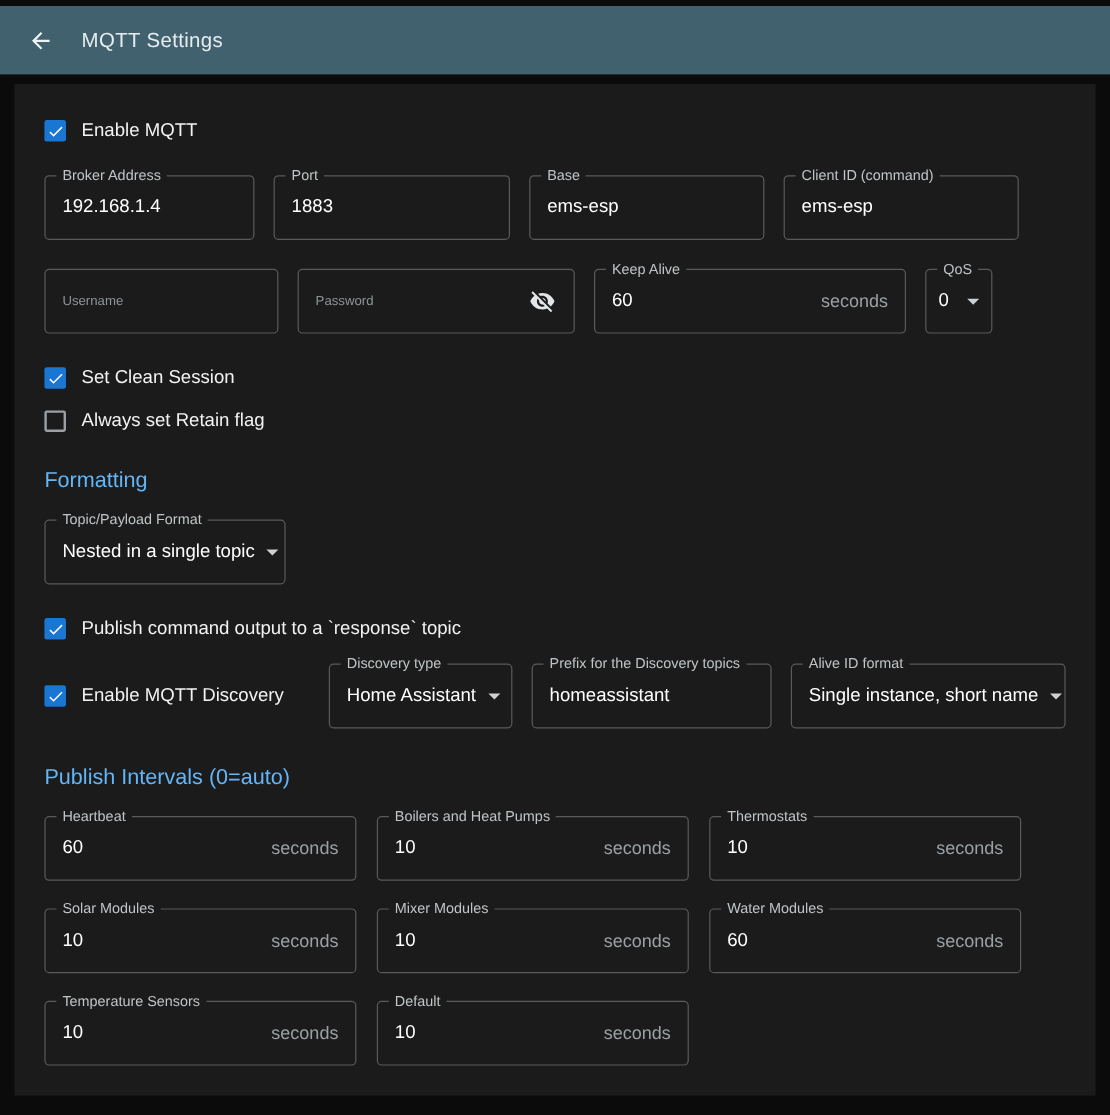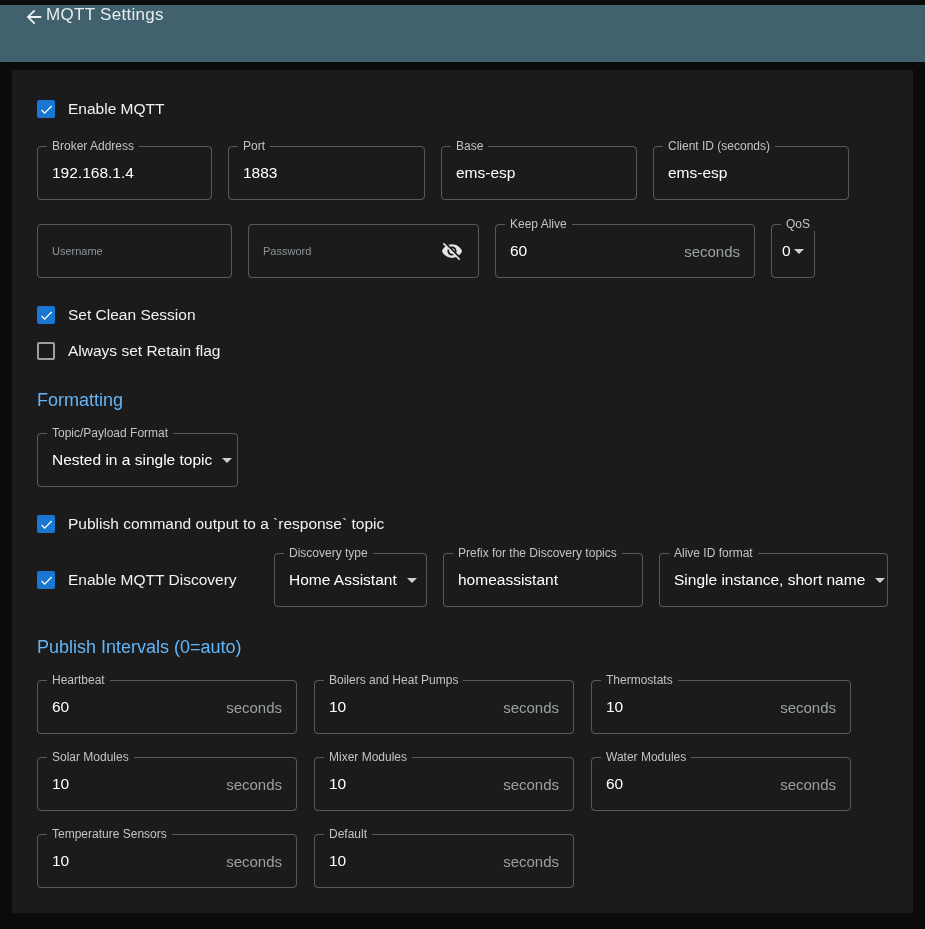--- a/index.html
+++ b/index.html
@@ -8,22 +8,23 @@
     width: 925px; height: 929px;
     background: #0b0b0b;
     font-family: "Liberation Sans", sans-serif;
     color: #ffffff;
     overflow: hidden;
   }
   .top-strip { height: 5px; background: #0b0b0b; }
   .appbar {
     height: 57px;
     background: #40616d;
-    display: flex; 
+    display: flex; align-items: center;
     padding: 0 22px;
+    gap: 22px;
   }
   .appbar .back { width:24px; height:24px; display:flex; align-items:center; justify-content:center; cursor:pointer; }
   .appbar .back svg { width:22px; height:22px; fill:#eef3f5; }
   .appbar .title { font-size:17px; color:#e6edf0; letter-spacing:.3px; }
 
   .panel {
     margin: 8px 12px 0 12px;
     background: #1b1b1b;
     padding: 30px 25px 26px 25px;
     height: 843px;
@@ -122,21 +123,21 @@
     </div>
     <div class="field" style="width:197px">
       <span class="lbl">Port</span>
       <span class="val">1883</span>
     </div>
     <div class="field" style="width:196px">
       <span class="lbl">Base</span>
       <span class="val">ems-esp</span>
     </div>
     <div class="field" style="width:196px">
-      <span class="lbl">Client ID (seconds)</span>
+      <span class="lbl">Client ID (command)</span>
       <span class="val">ems-esp</span>
     </div>
   </div>
 
   <div class="row mt24">
     <div class="field" style="width:195px">
       <span class="ph">Username</span>
     </div>
     <div class="field" style="width:231px">
       <span class="ph">Password</span>
@@ -144,21 +145,21 @@
         <svg viewBox="0 0 24 24">
             <path d="M12 7c2.76 0 5 2.24 5 5 0 .65-.13 1.26-.36 1.83l2.92 2.92c1.51-1.26 2.7-2.89 3.43-4.75-1.73-4.39-6-7.5-11-7.5-1.4 0-2.74.25-3.98.7l2.16 2.16C10.74 7.13 11.35 7 12 7zM2 4.27l2.28 2.28.46.46C3.08 8.3 1.78 10.02 1 12c1.73 4.39 6 7.5 11 7.5 1.55 0 3.03-.3 4.38-.84l.42.42L19.73 22 21 20.73 3.27 3 2 4.27zM7.53 9.8l1.55 1.55c-.05.21-.08.43-.08.65 0 1.66 1.34 3 3 3 .22 0 .44-.03.65-.08l1.55 1.55c-.67.33-1.41.53-2.2.53-2.76 0-5-2.24-5-5 0-.79.2-1.53.53-2.2zm4.31-.78l3.15 3.15.02-.16c0-1.66-1.34-3-3-3l-.17.01z"></path>
           </svg>
       </span>
     </div>
     <div class="field" style="width:260px">
       <span class="lbl">Keep Alive</span>
       <span class="val">60</span>
       <span class="suffix">seconds</span>
     </div>
-    <div class="field" style="width:44px; padding:0 10px;">
+    <div class="field" style="width:56px; padding:0 10px;">
       <span class="lbl">QoS</span>
       <span class="val">0</span>
       <span class="caret"></span>
     </div>
   </div>
 
   <div class="checkrow mt28">
     <span class="cb on">
       <svg viewBox="0 0 24 24">
           <path d="M9 16.2L4.8 12l-1.4 1.4L9 19 21 7l-1.4-1.4L9 16.2z"></path>

